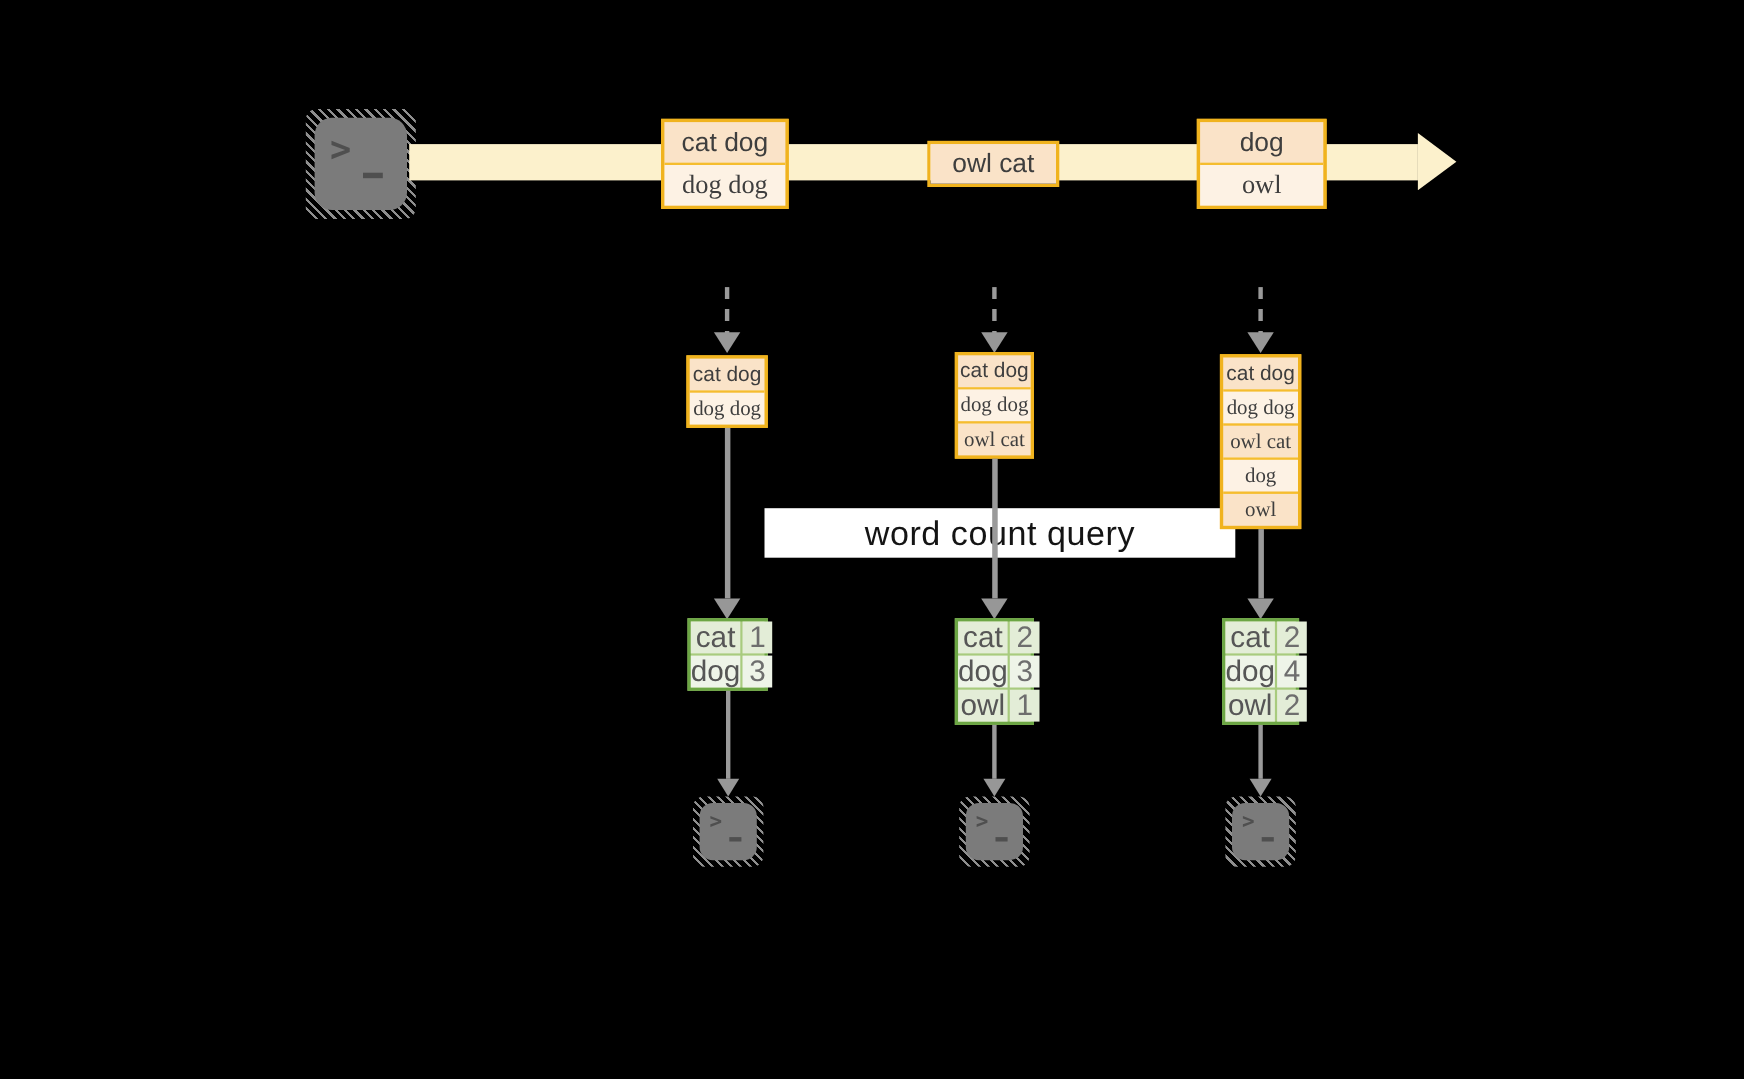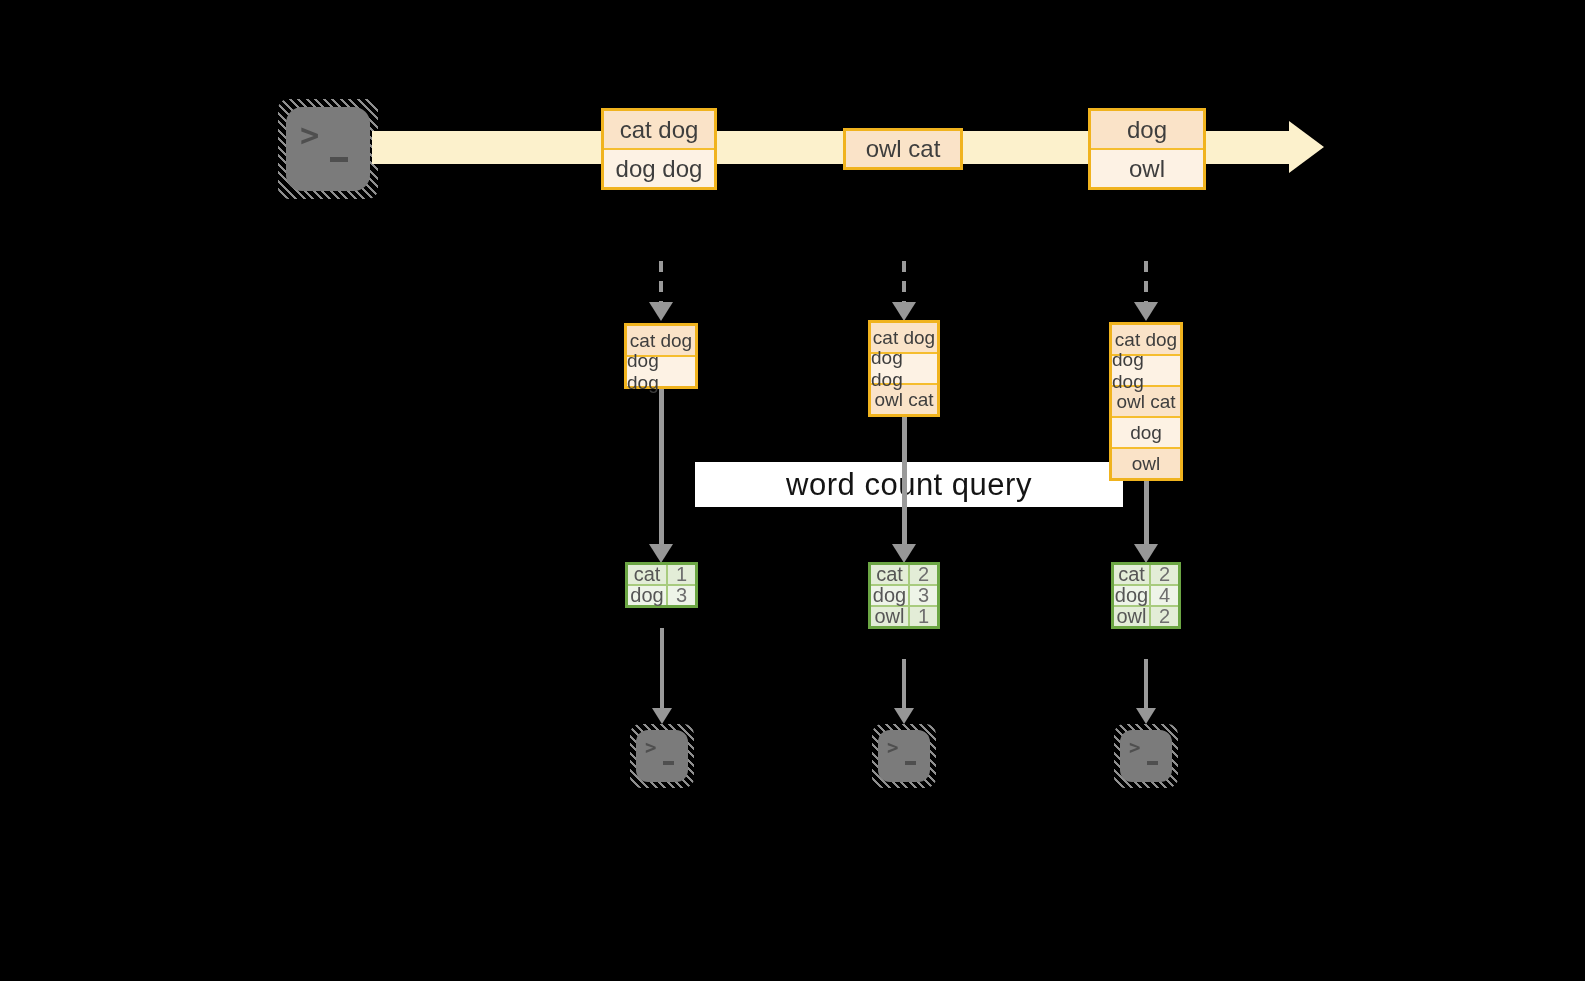--- a/index.html
+++ b/index.html
@@ -33,21 +33,21 @@
 
   
   .obox{
     position:absolute;box-sizing:border-box;z-index:3;
     border:3px solid var(--gold,#F0B31E);background:var(--gold,#F0B31E);
   }
   .orow{
     display:flex;align-items:center;justify-content:center;
     color:#3e3e3e;font-size:24px;
   }
-  .orow + .orow{border-top:2px solid var(--gold_light,#F5BD2E);}
+  .orow + .orow{border-top:2px solid var(--gold_light,#F5BD2E);font-family:Liberation Serif, serif;}
   .orow.dark{background:var(--peach_dark,#FAE3C8);}
   .orow.light{background:var(--peach_light,#FDF2E4);}
   .obox.stack .orow{font-size:19px;height:29px;}
   .obox.event .orow{height:37px;}
   .obox.event1row .orow{height:36px;}
 
   
   .vline{position:absolute;background:var(--gray_arrow,#9A9A9A);z-index:3;}
   .vdash{
     position:absolute;width:4px;z-index:3;
@@ -72,21 +72,21 @@
 
   
   .gtable{
     position:absolute;box-sizing:border-box;z-index:3;
     display:grid;grid-template-columns:1fr 27px;gap:2px;
     background:var(--green_grid,#A8CB7E);
     border:3px solid var(--green,#6CA644);
   }
   .gcell{
     display:flex;align-items:center;justify-content:center;
-    height:19px;font-size:20px;color:#565656;
+    height:29px;font-size:27px;color:#565656;
   }
   .gcell.num{color:#6e6e6e;}
   .gcell.rdark{background:var(--green_cell_dark,#E3EDD7);}
   .gcell.rlight{background:var(--green_cell_light,#EEF4E8);}
 </style>
 </head>
 <body>
 
 <div id="canvas">
 

